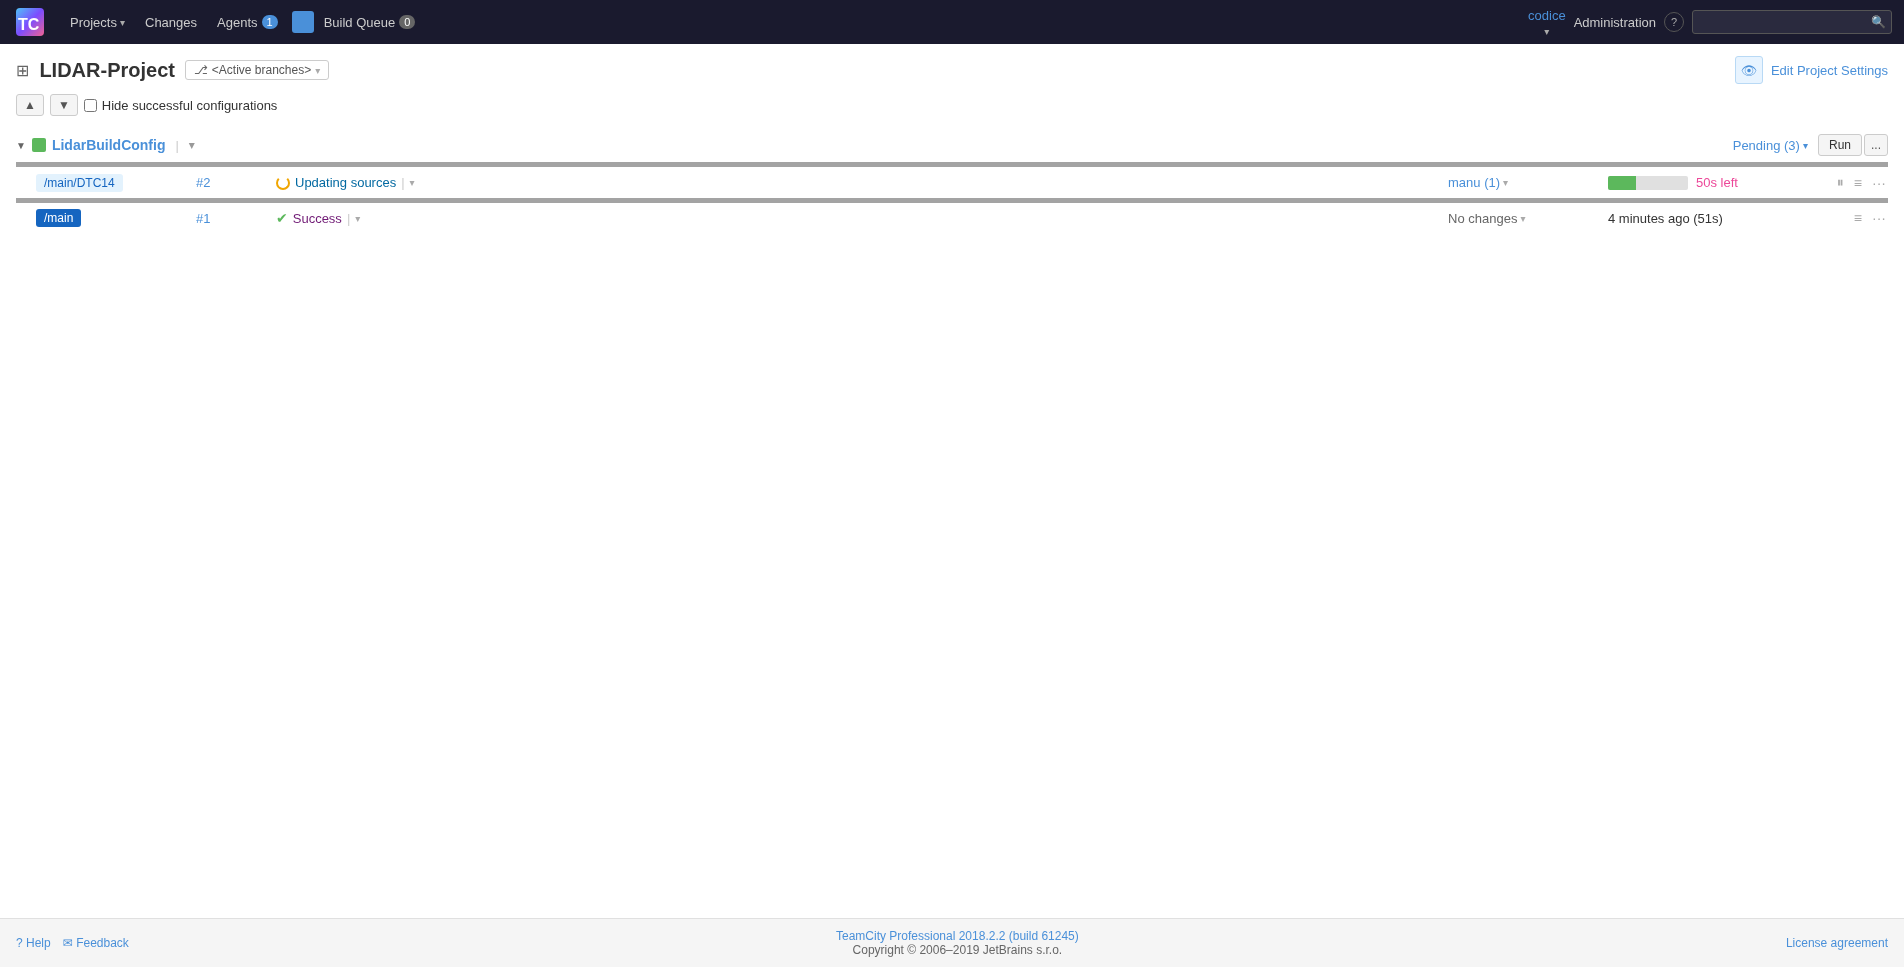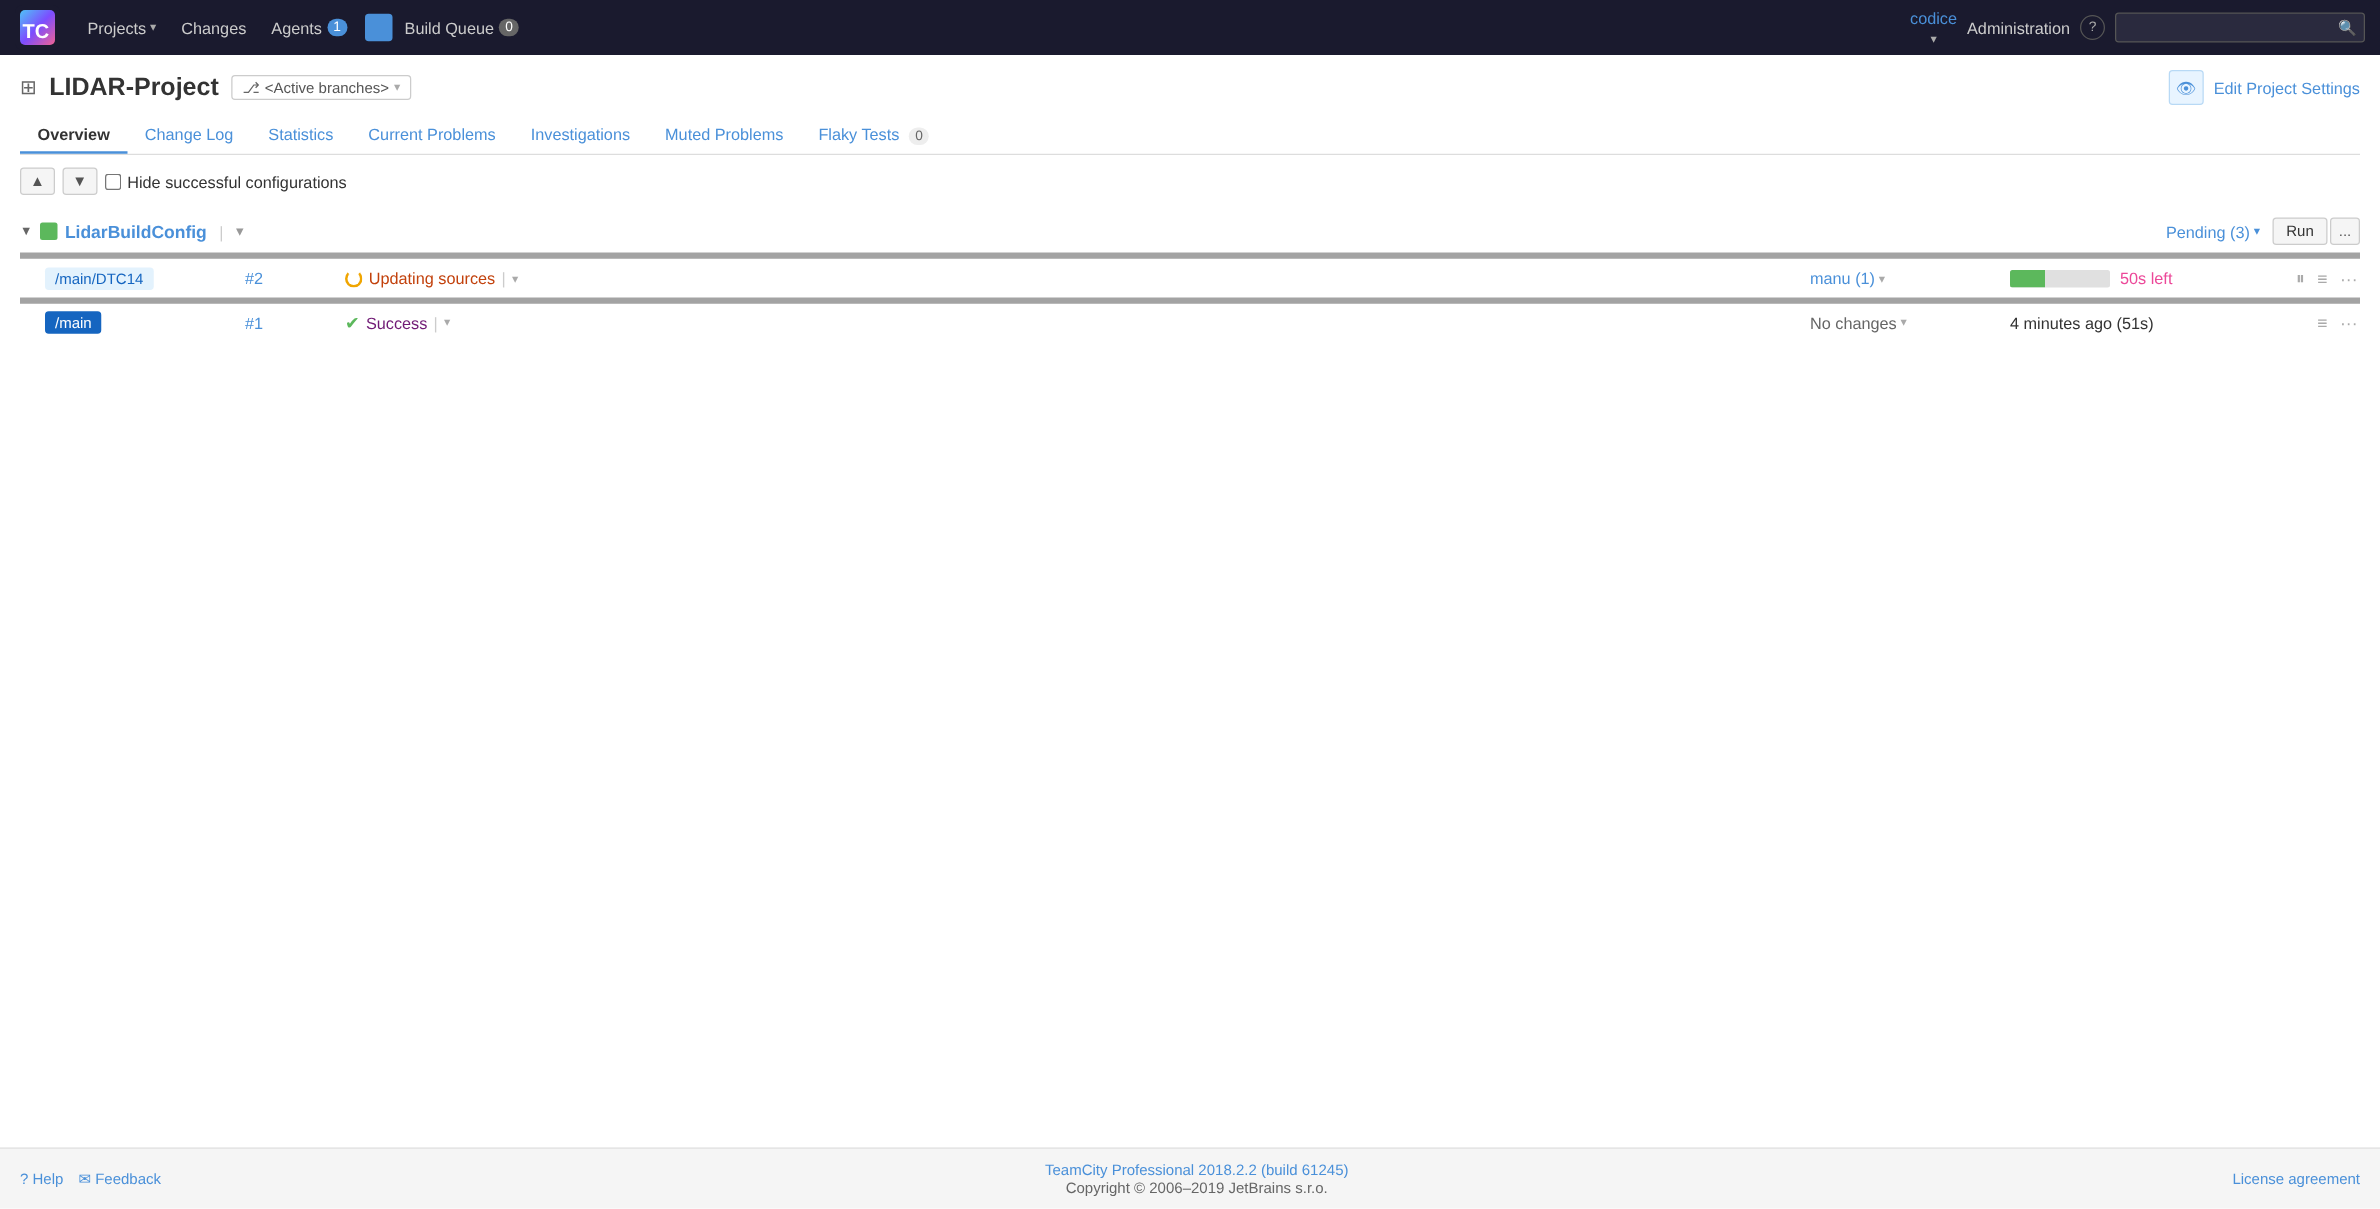--- a/index.html
+++ b/index.html
@@ -335,21 +335,21 @@
       cursor: pointer;
     }
     .build-status {
       flex: 1;
       display: flex;
       align-items: center;
       gap: 5px;
       font-size: 13px;
     }
     .status-running {
-      color: #c2410c;
+      color: #0369a1;
     }
     .status-success {
       color: #701a75;
     }
     .status-divider { color: #ccc; }
     .status-dropdown { color: #aaa; font-size: 10px; cursor: pointer; }
     .build-changes {
       min-width: 160px;
       font-size: 13px;
       color: #4a90d9;
@@ -497,32 +497,20 @@
         <span>&lt;Active branches&gt;</span>
         <span style="font-size:10px;color:#aaa;">▾</span>
       </div>
     </div>
     <div class="project-header-right">
       <div class="eye-icon">👁</div>
       <span class="edit-project-btn">Edit Project Settings</span>
     </div>
   </div>
 
-  <div class="tabs">
-    <div class="tab active">Overview</div>
-    <div class="tab">Change Log</div>
-    <div class="tab">Statistics</div>
-    <div class="tab">Current Problems</div>
-    <div class="tab">Investigations</div>
-    <div class="tab">Muted Problems</div>
-    <div class="tab">
-      <span>Flaky Tests</span>
-      <span class="tab-badge">0</span>
-    </div>
-  </div>
 
   <div class="toolbar">
     <button class="toolbar-btn">▲</button>
     <button class="toolbar-btn">▼</button>
     <label class="hide-successful">
       <input type="checkbox" style="">
       <span>Hide successful configurations</span>
     </label>
   </div>
 

